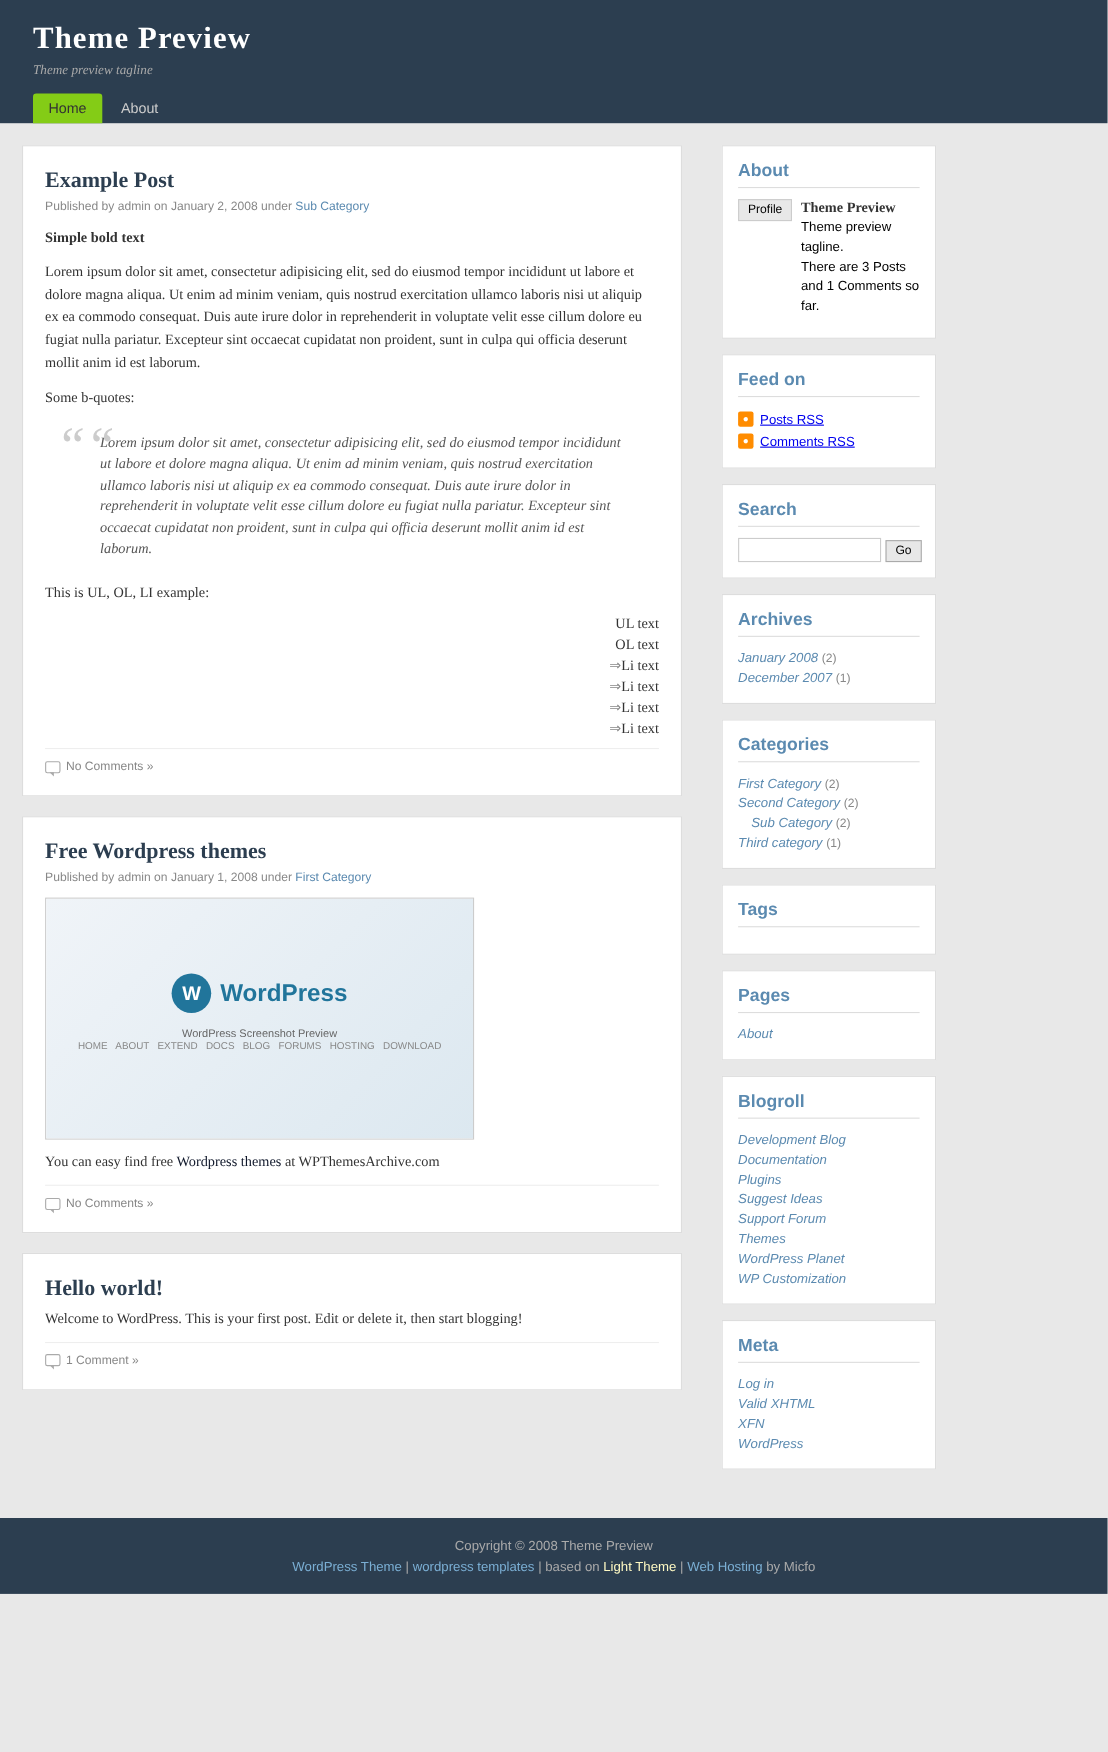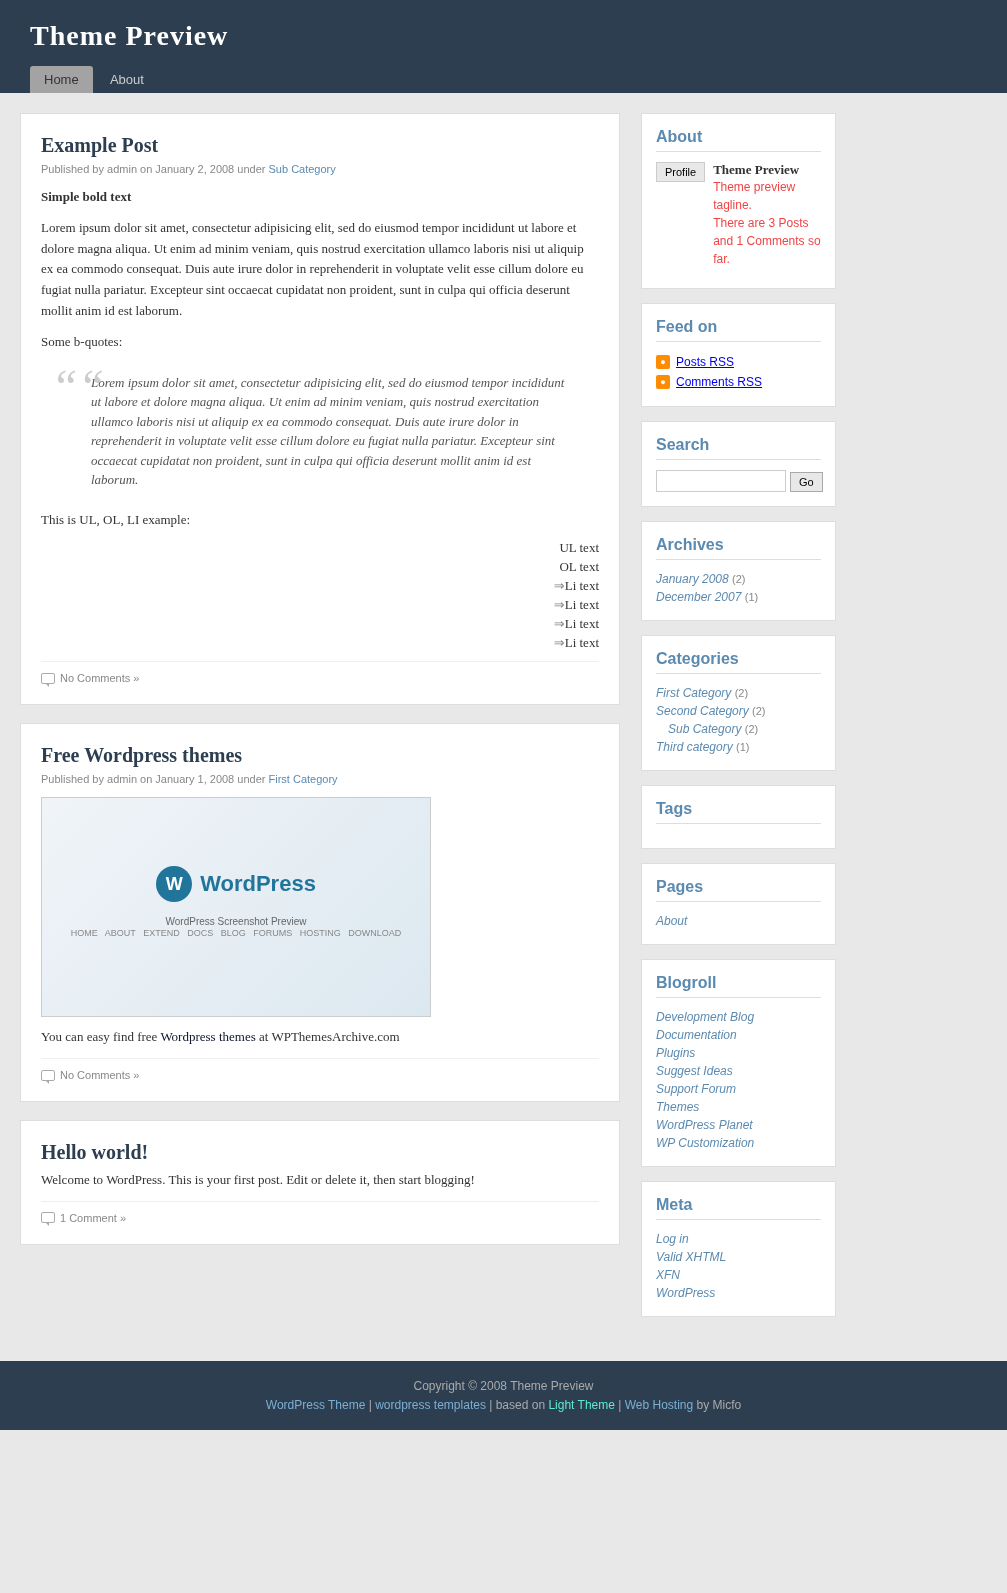--- a/index.html
+++ b/index.html
@@ -4,25 +4,25 @@
   <style>
     * { margin: 0; padding: 0; box-sizing: border-box; }
     body { font-family: Georgia, 'Times New Roman', serif; font-size: 13px; color: #333; background: #e8e8e8; }
 
     
     #header { background: #2c3e50; padding: 20px 30px 0 30px; }
     #header h1 { color: #fff; font-size: 28px; font-weight: bold; letter-spacing: 1px; }
     #header .tagline { color: #aaa; font-style: italic; font-size: 12px; margin-top: 4px; }
     #nav { margin-top: 14px; }
     #nav a { display: inline-block; padding: 6px 14px; font-size: 13px; text-decoration: none; color: #ccc; font-family: Arial, sans-serif; }
-    #nav a.active { background: #a3a3a3; color: #333; border-radius: 3px 3px 0 0; }
+    #nav a.active { background: #84cc16; color: #333; border-radius: 3px 3px 0 0; }
 
     
     #wrapper { max-width: 1007px; margin: 0 auto; background: #e8e8e8; }
-    #content-area { display: flex; gap: 1px; padding: 20px 20px; }
+    #content-area { display: flex; gap: 16px; padding: 20px 20px; }
     #main { flex: 1; max-width: 600px; }
     #sidebar { width: 195px; margin-left: 20px; flex-shrink: 0; }
 
     
     .post { background: #fff; border: 1px solid #ddd; padding: 20px; margin-bottom: 18px; }
     .post h2 { font-size: 20px; color: #2c3e50; margin-bottom: 6px; }
     .post .meta { font-size: 11px; color: #888; margin-bottom: 12px; font-family: Arial, sans-serif; }
     .post .meta a { color: #5b8ab0; text-decoration: none; }
     .post .bold-text { font-weight: bold; margin-bottom: 10px; font-size: 13px; }
     .post p { line-height: 1.6; margin-bottom: 10px; font-size: 13px; }
@@ -46,21 +46,21 @@
     
     #sidebar h3 { color: #5b8ab0; font-size: 16px; border-bottom: 1px solid #ddd; padding-bottom: 5px; margin-bottom: 10px; margin-top: 0; font-family: Arial, sans-serif; }
     .sidebar-widget { background: #fff; border: 1px solid #ddd; padding: 14px; margin-bottom: 14px; }
     .sidebar-widget ul { list-style: none; padding: 0; }
     .sidebar-widget ul li { padding: 2px 0; font-size: 12px; font-family: Arial, sans-serif; }
     .sidebar-widget ul li a { color: #5b8ab0; text-decoration: none; font-style: italic; }
 
     
     .about-widget .profile-row { display: flex; align-items: flex-start; gap: 8px; margin-bottom: 6px; }
     .about-widget .profile-btn { background: #e8e8e8; border: 1px solid #ccc; padding: 3px 8px; font-size: 11px; font-family: Arial, sans-serif; cursor: pointer; }
-    .about-widget .about-text { font-size: 12px; color: #ef4444; font-family: Arial, sans-serif; line-height: 1.5; }
+    .about-widget .about-text { font-size: 12px; color: #000000; font-family: Arial, sans-serif; line-height: 1.5; }
 
     
     .feed-item { display: flex; align-items: center; gap: 6px; padding: 3px 0; font-size: 12px; font-family: Arial, sans-serif; }
     .feed-icon { width: 14px; height: 14px; background: #ff8c00; border-radius: 2px; display: inline-flex; align-items: center; justify-content: center; color: white; font-size: 9px; flex-shrink: 0; }
 
     
     .search-form { display: flex; align-items: flex-end; gap: 4px; margin-top: 6px; }
     .search-form input { border: 1px solid #ccc; padding: 3px 6px; font-size: 12px; width: 130px; }
     .search-form button { background: #e8e8e8; border: 1px solid #aaa; padding: 3px 8px; font-size: 11px; cursor: pointer; font-family: Arial, sans-serif; }
 
@@ -84,20 +84,21 @@
     .comment-icon { display: inline-block; width: 14px; height: 11px; border: 1px solid #aaa; border-radius: 2px; position: relative; }
     .comment-icon::after { content: ''; position: absolute; bottom: -4px; left: 3px; width: 0; height: 0; border-left: 4px solid transparent; border-right: 0px solid transparent; border-top: 4px solid #aaa; }
   </style>
 </head>
 <body>
 
 <div id="wrapper">
 
   <div id="header">
     <h1>Theme Preview</h1>
+    <div class="tagline">Theme preview tagline</div>
     <nav id="nav">
       <a href="#" class="active">Home</a>
       <a href="#">About</a>
     </nav>
   </div>
 
   <div id="content-area">
 
     <div id="main">
 
@@ -281,20 +282,20 @@
     </div>
   </div>
 
   <div id="footer">
     <div>Copyright © 2008 Theme Preview</div>
     <div class="footer-links">
       <a href="#">WordPress Theme</a>
       <span> | </span>
       <a href="#">wordpress templates</a>
       <span> | based on </span>
-      <a href="#" style="color:#5eead4;">Light Theme</a>
+      <a href="#" style="color:#fef9c3;">Light Theme</a>
       <span> | </span>
       <a href="#">Web Hosting</a>
       <span> by Micfo</span>
     </div>
   </div>
 
 </div>
 
 </body></html>

